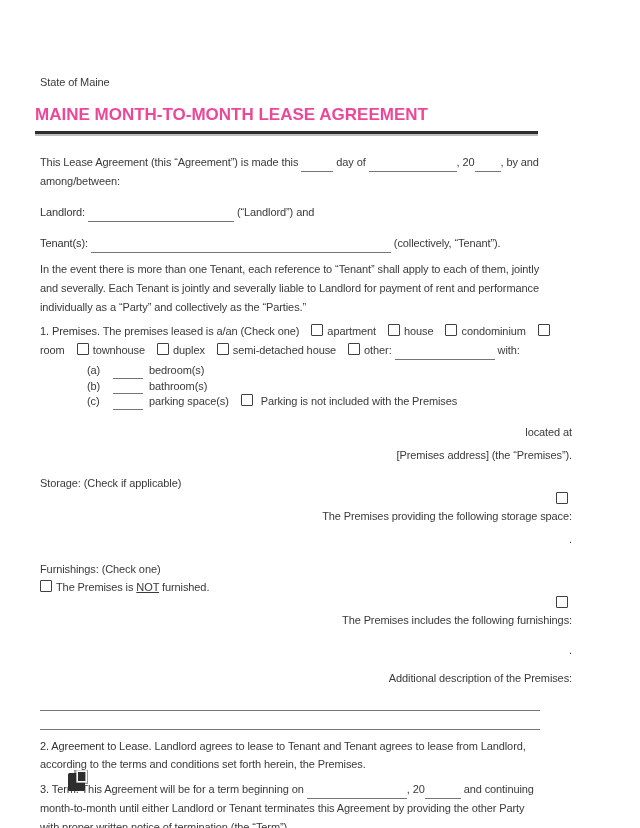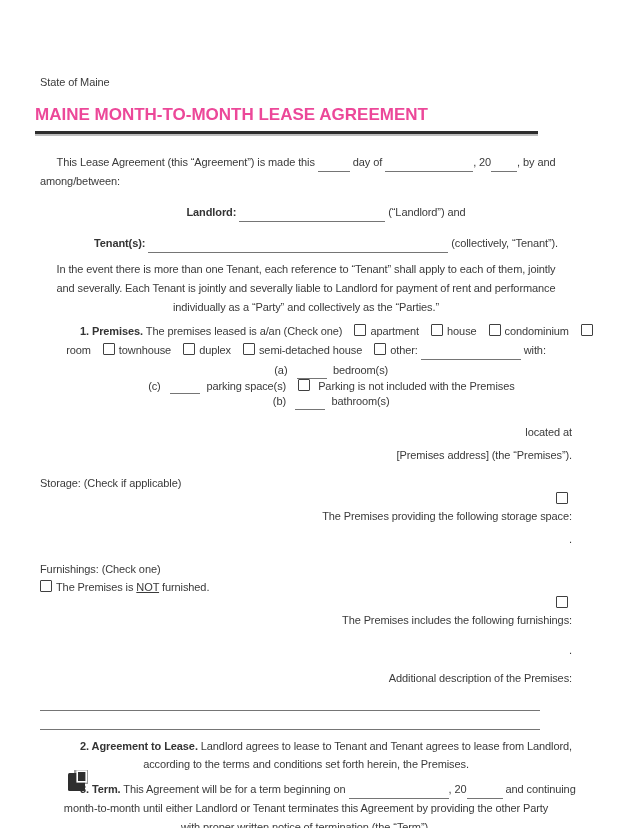--- a/index.html
+++ b/index.html
@@ -9,22 +9,22 @@
     box-sizing:border-box;
     padding:75px 68px 0 40px;
     background:#ffffff;
     font-family:"Liberation Sans","DejaVu Sans",sans-serif;
     font-size:11px;
     letter-spacing:-0.1px;
     color:#3a3a3a;
     line-height:19px;
     overflow:hidden;
   }
-  .nowrap { white-space:nowrap;text-align:center; }
-  b, .bold { font-weight:bold; color:#343434;margin-left:40px; }
+  .nowrap { white-space:nowrap; }
+  b, .bold { font-weight:normal; color:#343434; }
 
   .state-line { line-height:15px; }
 
   .doc-title {
     margin:12px 0 0 -5px;
     font-size:17px;
     font-weight:bold;
     color:#ec4899;
     line-height:26px;
     white-space:nowrap;
@@ -115,22 +115,22 @@
     <div class="nowrap">and severally. Each Tenant is jointly and severally liable to Landlord for payment of rent and performance</div>
     <div class="nowrap">individually as a “Party” and collectively as the “Parties.”</div>
   </div>
 
   <div class="mt-premises">
     <div class="nowrap"><b>1. Premises.</b> <span>The premises leased is a/an (Check one)</span><span class="cb opt-cb"></span><span>apartment</span><span class="cb opt-cb"></span><span>house</span><span class="cb opt-cb"></span><span>condominium</span><span class="cb opt-cb"></span></div>
     <div class="nowrap"><span>room</span><span class="cb opt-cb"></span><span>townhouse</span><span class="cb opt-cb"></span><span>duplex</span><span class="cb opt-cb"></span><span>semi-detached house</span><span class="cb opt-cb"></span><span>other:</span> <span class="blank w100"></span> <span>with:</span></div>
 
     <div class="sub-items">
       <div class="sub-row nowrap"><span class="sub-letter">(a)</span><span class="blank w30 sub-blank"></span><span>bedroom(s)</span></div>
+      <div class="sub-row nowrap"><span class="sub-letter">(b)</span><span class="blank w30 sub-blank"></span><span>bathroom(s)</span></div>
       <div class="sub-row nowrap"><span class="sub-letter">(c)</span><span class="blank w30 sub-blank"></span><span>parking space(s)</span><span class="cb opt-cb"></span><span style="margin-left:4px">Parking is not included with the Premises</span></div>
-      <div class="sub-row nowrap"><span class="sub-letter">(b)</span><span class="blank w30 sub-blank"></span><span>bathroom(s)</span></div>
     </div>
 
     <div class="row mt-located">
         <span class="nowrap">located at</span>
         <span class="fill"></span>
         <span class="nowrap">[Premises address] (the “Premises”).</span>
       </div>
   </div>
 
   <div class="mt-storage storage-block">

